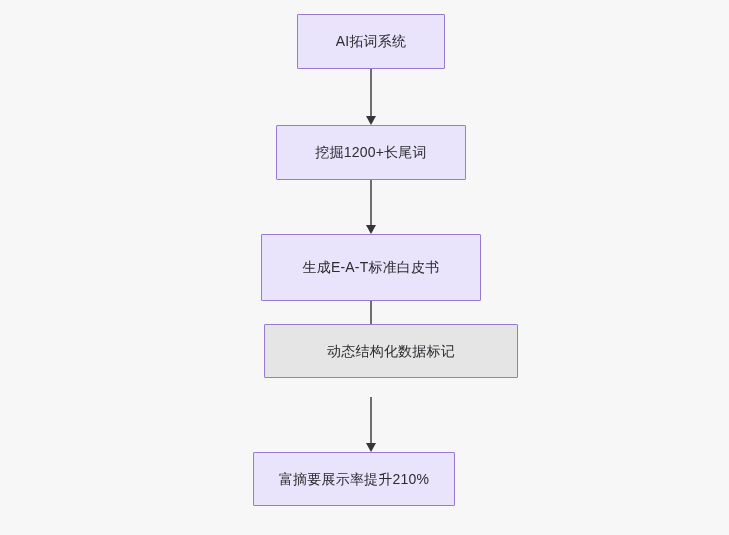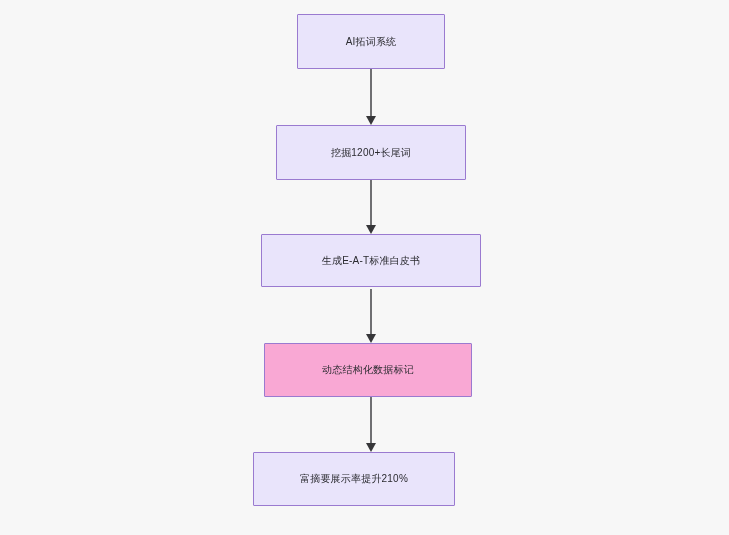--- a/index.html
+++ b/index.html
@@ -22,21 +22,21 @@
     position: absolute;
     box-sizing: border-box;
     background: #e9e4fb;
     border: 1.6px solid #9a7ad0;
     display: flex;
     align-items: center;
     justify-content: center;
     border-radius: 1px;
   }
   .node-label {
-    font-size: 10px;
+    font-size: 14px;
     color: #2b2b30;
     line-height: 1.2;
     letter-spacing: 0.2px;
     white-space: nowrap;
     text-align: center;
   }
   .edge {
     position: absolute;
     width: 18px;
     pointer-events: none;
@@ -83,25 +83,25 @@
   </div>
 
   <div class="node" style="left: 297px; top: 14px; width: 148px; height: 55px; background: rgb(233, 228, 251); border-color: rgb(154, 122, 208);">
     <span class="node-label" style="color: rgb(43, 43, 48);">AI拓词系统</span>
   </div>
 
   <div class="node" style="left: 276px; top: 125px; width: 190px; height: 55px; background: rgb(233, 228, 251); border-color: rgb(154, 122, 208);">
     <span class="node-label" style="color: rgb(43, 43, 48);">挖掘1200+长尾词</span>
   </div>
 
-  <div class="node" style="left: 261px; top: 234px; width: 220px; height: 53px; background: rgb(233, 228, 251); border-color: rgb(154, 122, 208);">
+  <div class="node" style="left: 261px; top: 234px; width: 220px; height: 67px; background: rgb(233, 228, 251); border-color: rgb(154, 122, 208);">
     <span class="node-label" style="color: rgb(43, 43, 48);">生成E-A-T标准白皮书</span>
   </div>
 
-  <div class="node" style="left: 264px; top: 343px; width: 208px; height: 54px; background: #f9a8d4; border-color: rgb(154, 122, 208);">
+  <div class="node" style="left: 264px; top: 324px; width: 254px; height: 54px; background: #e5e5e5; border-color: rgb(154, 122, 208);">
     <span class="node-label" style="color: rgb(43, 43, 48);">动态结构化数据标记</span>
   </div>
 
   <div class="node" style="left: 253px; top: 452px; width: 202px; height: 54px; background: rgb(233, 228, 251); border-color: rgb(154, 122, 208);">
     <span class="node-label" style="color: rgb(43, 43, 48);">富摘要展示率提升210%</span>
   </div>
 
 </div>
 
 </body></html>

